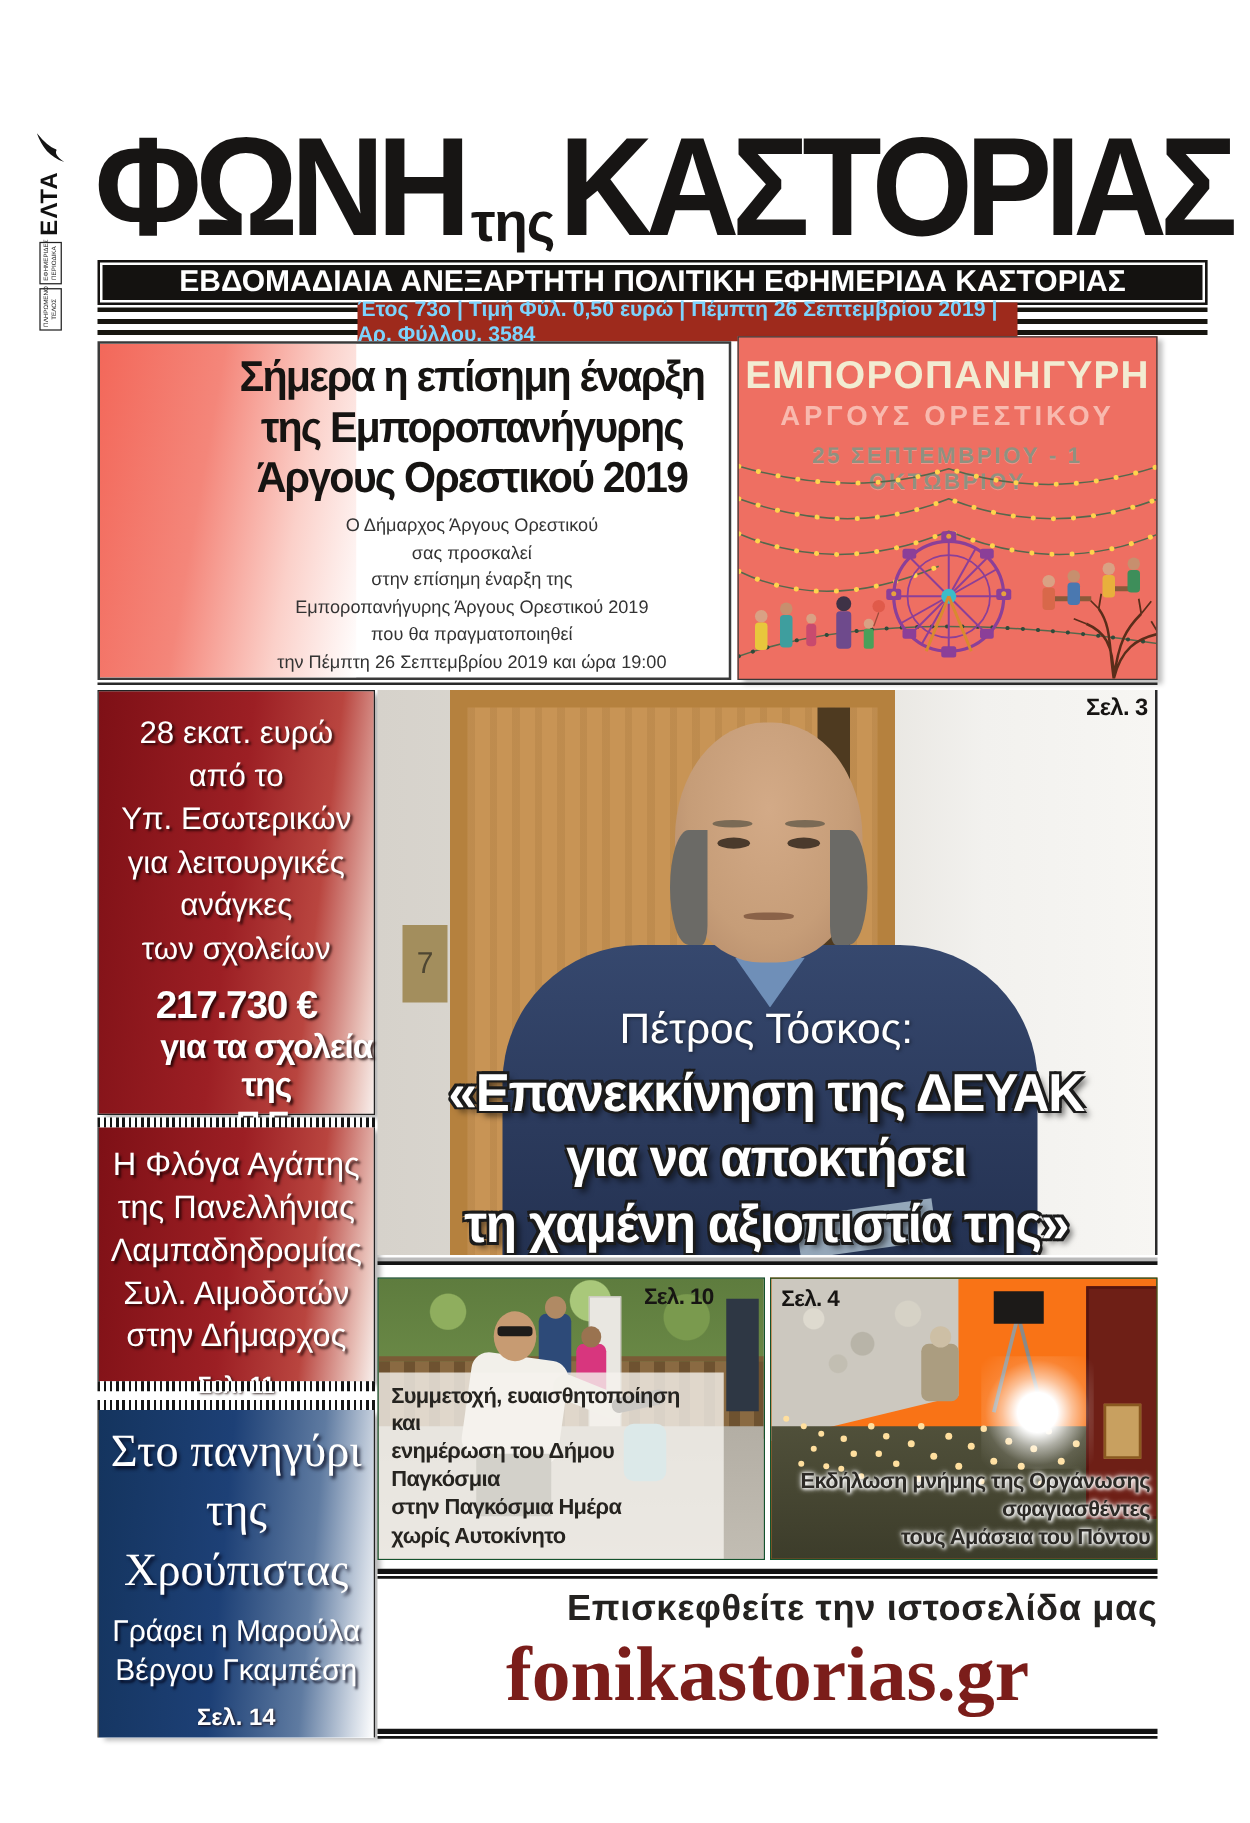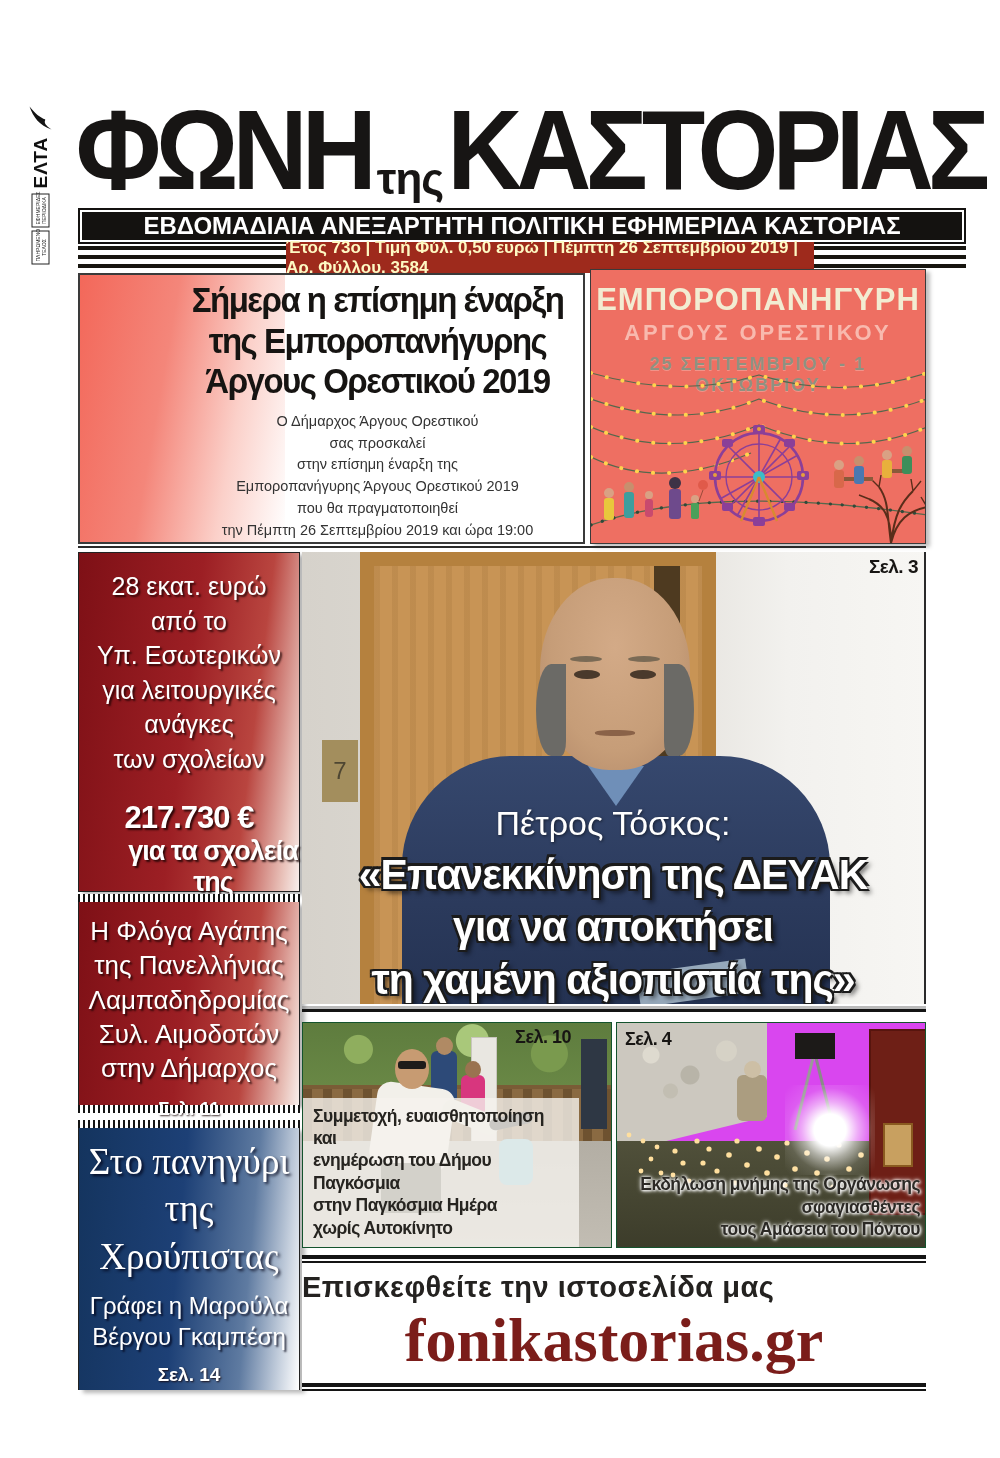--- a/index.html
+++ b/index.html
@@ -28,21 +28,21 @@
 
   .subtitle-bar { position:absolute; left:78px; top:208px; width:888px; height:36px;
                   background:#141210; box-shadow:inset 0 0 0 2px #141210, inset 0 0 0 4px #ffffff;
                   display:flex; align-items:center; justify-content:center; }
   .subtitle-bar span { color:#fff; font-weight:bold; font-size:24px; letter-spacing:0px; }
 
   .stripes { position:absolute; left:78px; top:246px; width:888px; height:24px;
              background:repeating-linear-gradient(180deg,#17150f 0 4px,#ffffff 4px 9px); }
   .dateline { position:absolute; left:286px; top:242px; width:528px; height:31px;
               background:#9e2a1c; display:flex; align-items:center; justify-content:center; }
-  .dateline span { color:#fef9c3; font-weight:bold; font-size:17px; }
+  .dateline span { color:#7dd3fc; font-weight:bold; font-size:17px; }
 
   
   .lead { position:absolute; left:78px; top:273px; width:507px; height:271px;
           border:2px solid #3a3a3a; background:#fff; overflow:hidden; }
   .lead-strip { position:absolute; left:0; top:0; width:205px; height:100%;
                 background:linear-gradient(100deg,#f3685a 0%,#f4867a 40%,#fbd0c9 72%,#ffffff 100%); }
   .lead-content { position:absolute; left:95px; top:6px; width:405px; text-align:center; }
   .lead-headline { font-weight:bold; font-size:33px; line-height:1.17; color:#161412;
                    letter-spacing:-1.5px; transform:scaleY(1.05); transform-origin:top; }
   .lead-body { margin-top:14px; font-size:14.5px; line-height:1.5; color:#333; }
@@ -60,21 +60,21 @@
   .ad-art { position:absolute; left:0; bottom:0; width:336px; height:178px; }
 
   
   .sb-red { background:linear-gradient(97deg,#7e1016 0%,#9c1f24 48%,#b9453f 75%,#e9c2ba 93%,#f8efec 100%); }
   .sb-box { position:absolute; left:78px; width:222px; border-left:1.5px solid #222;
             border-right:1.5px solid #222; box-shadow:5px 3px 4px rgba(0,0,0,0.28);
             text-align:center; color:#fff; }
   .sb1 { top:552px; height:340px; border-top:1.5px solid #222; border-bottom:1.5px solid #222; padding-top:16px; }
   .sb-line { font-size:25px; line-height:1.38; text-shadow:2px 2px 2px rgba(20,0,0,0.75); }
   .sb-bold { font-weight:bold; letter-spacing:-1px; text-shadow:2px 2px 2px rgba(20,0,0,0.8); }
-  .sb1 .big { font-size:31px; margin-top:24px; }
+  .sb1 .big { font-size:31px; margin-top:10px; }
   .sb1 .med { font-size:27px; line-height:1.15;margin-left:48px; }
   .sb-page { font-weight:bold; font-size:19px; margin-top:12px; text-shadow:1px 1px 2px rgba(20,0,0,0.8); }
   .hatch { position:absolute; left:78px; width:222px; height:8px;
            background:repeating-linear-gradient(90deg,#141414 0 2px,#ffffff 2px 5px); }
   .h1 { top:894px; } .h2 { top:1105px; } .h3 { top:1120px; }
   .sb2 { top:902px; height:203px; padding-top:12px; }
   .sb2 .sb-line { font-size:26px; line-height:1.32; }
   .sb3 { top:1128px; height:262px; padding-top:10px;
          background:linear-gradient(95deg,#14345e 0%,#1d4076 45%,#5f7ba1 75%,#cdd6e2 92%,#ffffff 100%); }
   .sb3 .serif { font-family:"Liberation Serif", serif; font-size:37px; line-height:1.28;
@@ -119,21 +119,21 @@
            transform:scaleY(1.04); transform-origin:top;
            text-shadow:-2px -2px 0 #1b1b1b, 2px -2px 0 #1b1b1b, -2px 2px 0 #1b1b1b,
                         2px 2px 0 #1b1b1b, 4px 4px 5px rgba(0,0,0,0.6); }
 
   .rule-mid { position:absolute; left:302px; top:1009px; width:624px; height:3px; background:#141414;
               box-shadow:0 -3px 0 rgba(120,120,120,0.5); }
 
   
   .photo { position:absolute; top:1022px; width:310px; height:226px; overflow:hidden; border:1px solid #14532d; }
   .pleft { left:302px; background:#b5b0a6; }
-  .pright { left:616px; background:#d946ef; }
+  .pright { left:616px; background:#f97316; }
   .pl-trees { position:absolute; left:0; top:0; width:100%; height:88px;
               background:radial-gradient(circle at 18% 30%, #8fae5e 0 14px, transparent 15px),
                          radial-gradient(circle at 55% 20%, #a9c87a 0 16px, transparent 17px),
                          radial-gradient(circle at 80% 35%, #7a9a4e 0 18px, transparent 19px),
                          linear-gradient(180deg,#5e7c3e 0%,#6d8c48 100%); }
   .pl-fence { position:absolute; left:0; top:62px; width:100%; height:66px;
               background:repeating-linear-gradient(90deg,#6e5230 0 9px,#8a6a42 9px 20px);
               border-top:4px solid #7a5c36; }
   .pl-pillar { position:absolute; left:168px; top:14px; width:26px; height:112px; background:#e9e7e1;
                border:1px solid #c9c6be; }
@@ -180,21 +180,21 @@
   .pr-manh { position:absolute; left:127px; top:38px; width:17px; height:17px; border-radius:50%; background:#cdbfa5; }
   .pr-cap { position:absolute; right:5px; bottom:6px; width:280px; text-align:right; color:#2c2a26;
             font-weight:bold; font-size:17.5px; line-height:1.3; letter-spacing:-0.5px;
             text-shadow:0 0 3px #fff, 0 0 5px #fff, 1px 1px 3px #fff; }
 
   
   .footer { position:absolute; left:302px; top:1255px; width:624px; height:136px; background:#fff; }
   .rule-double { position:absolute; left:0; width:100%; height:8px;
                  background:linear-gradient(180deg,#141414 0 4px,#ffffff 4px 6px,#141414 6px 8px); }
   .rd-t { top:0; } .rd-b { bottom:0; }
-  .footer-line1 { position:absolute; top:16px; width:100%; text-align:left; color:#242220;
+  .footer-line1 { position:absolute; top:16px; width:100%; text-align:right; color:#242220;
                   font-weight:bold; font-size:29px; letter-spacing:0.5px; }
   .footer-site { position:absolute; top:50px; width:100%; text-align:center; color:#7b1d1a;
                  font-family:"Liberation Serif", serif; font-weight:bold; font-size:62px;
                  letter-spacing:0px; }
 </style>
 </head>
 <body>
 
 <div class="page">
 

